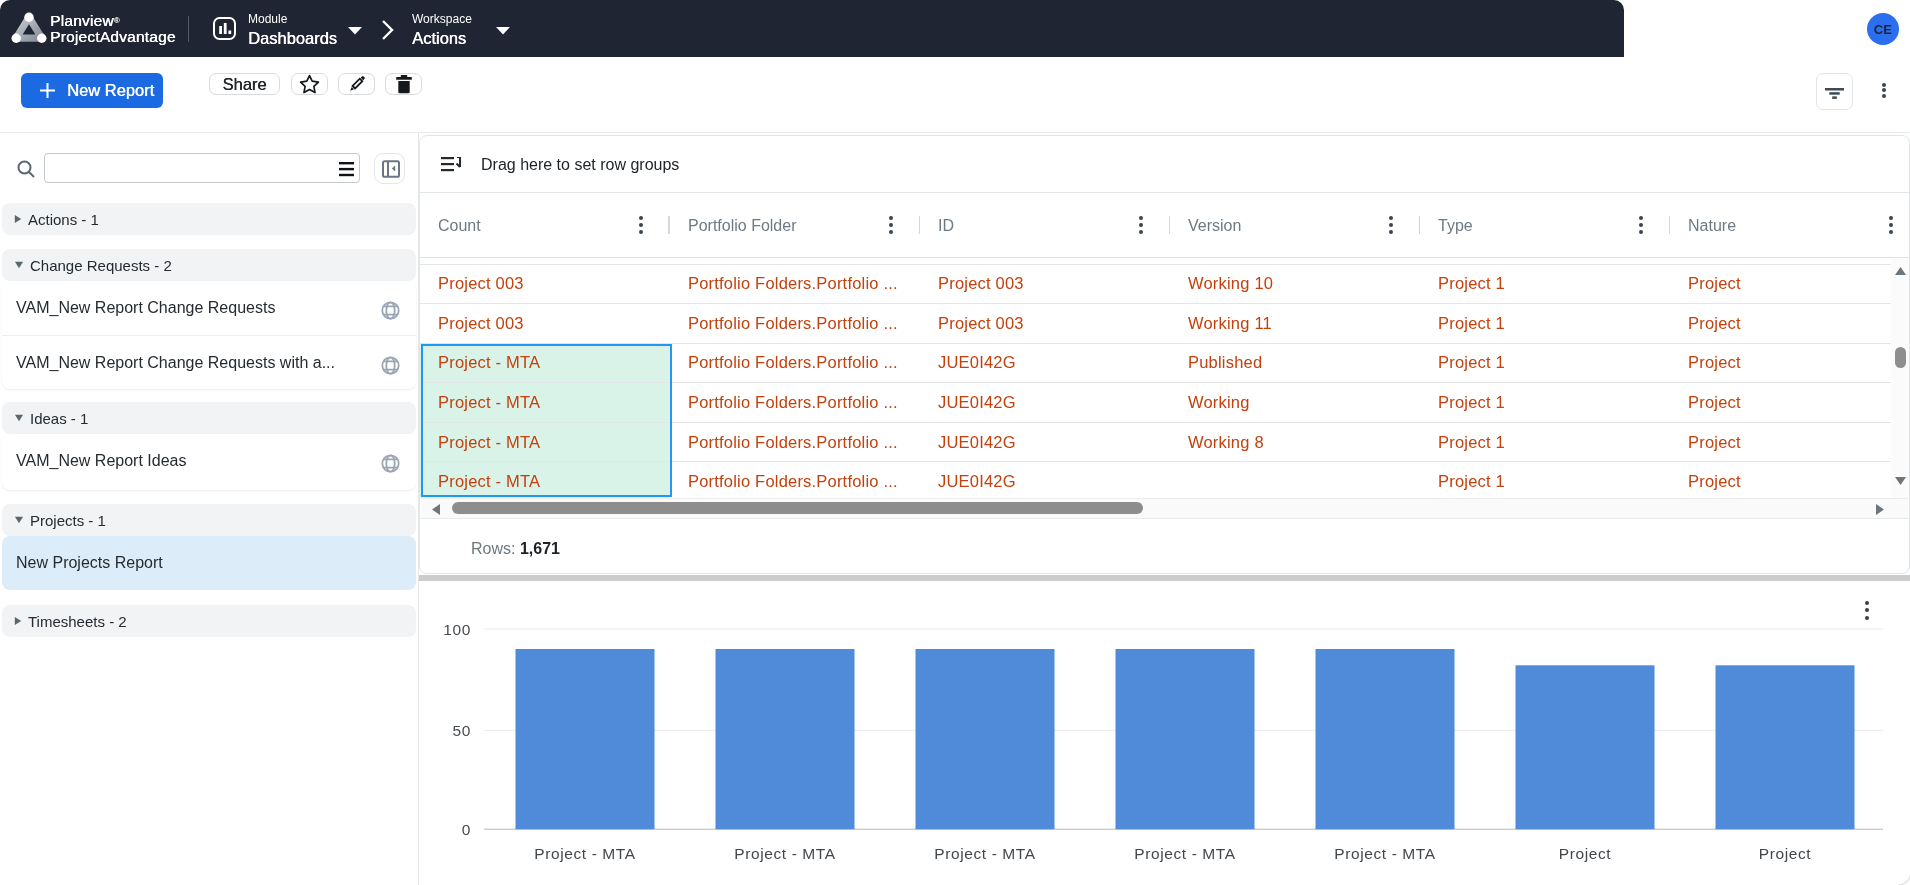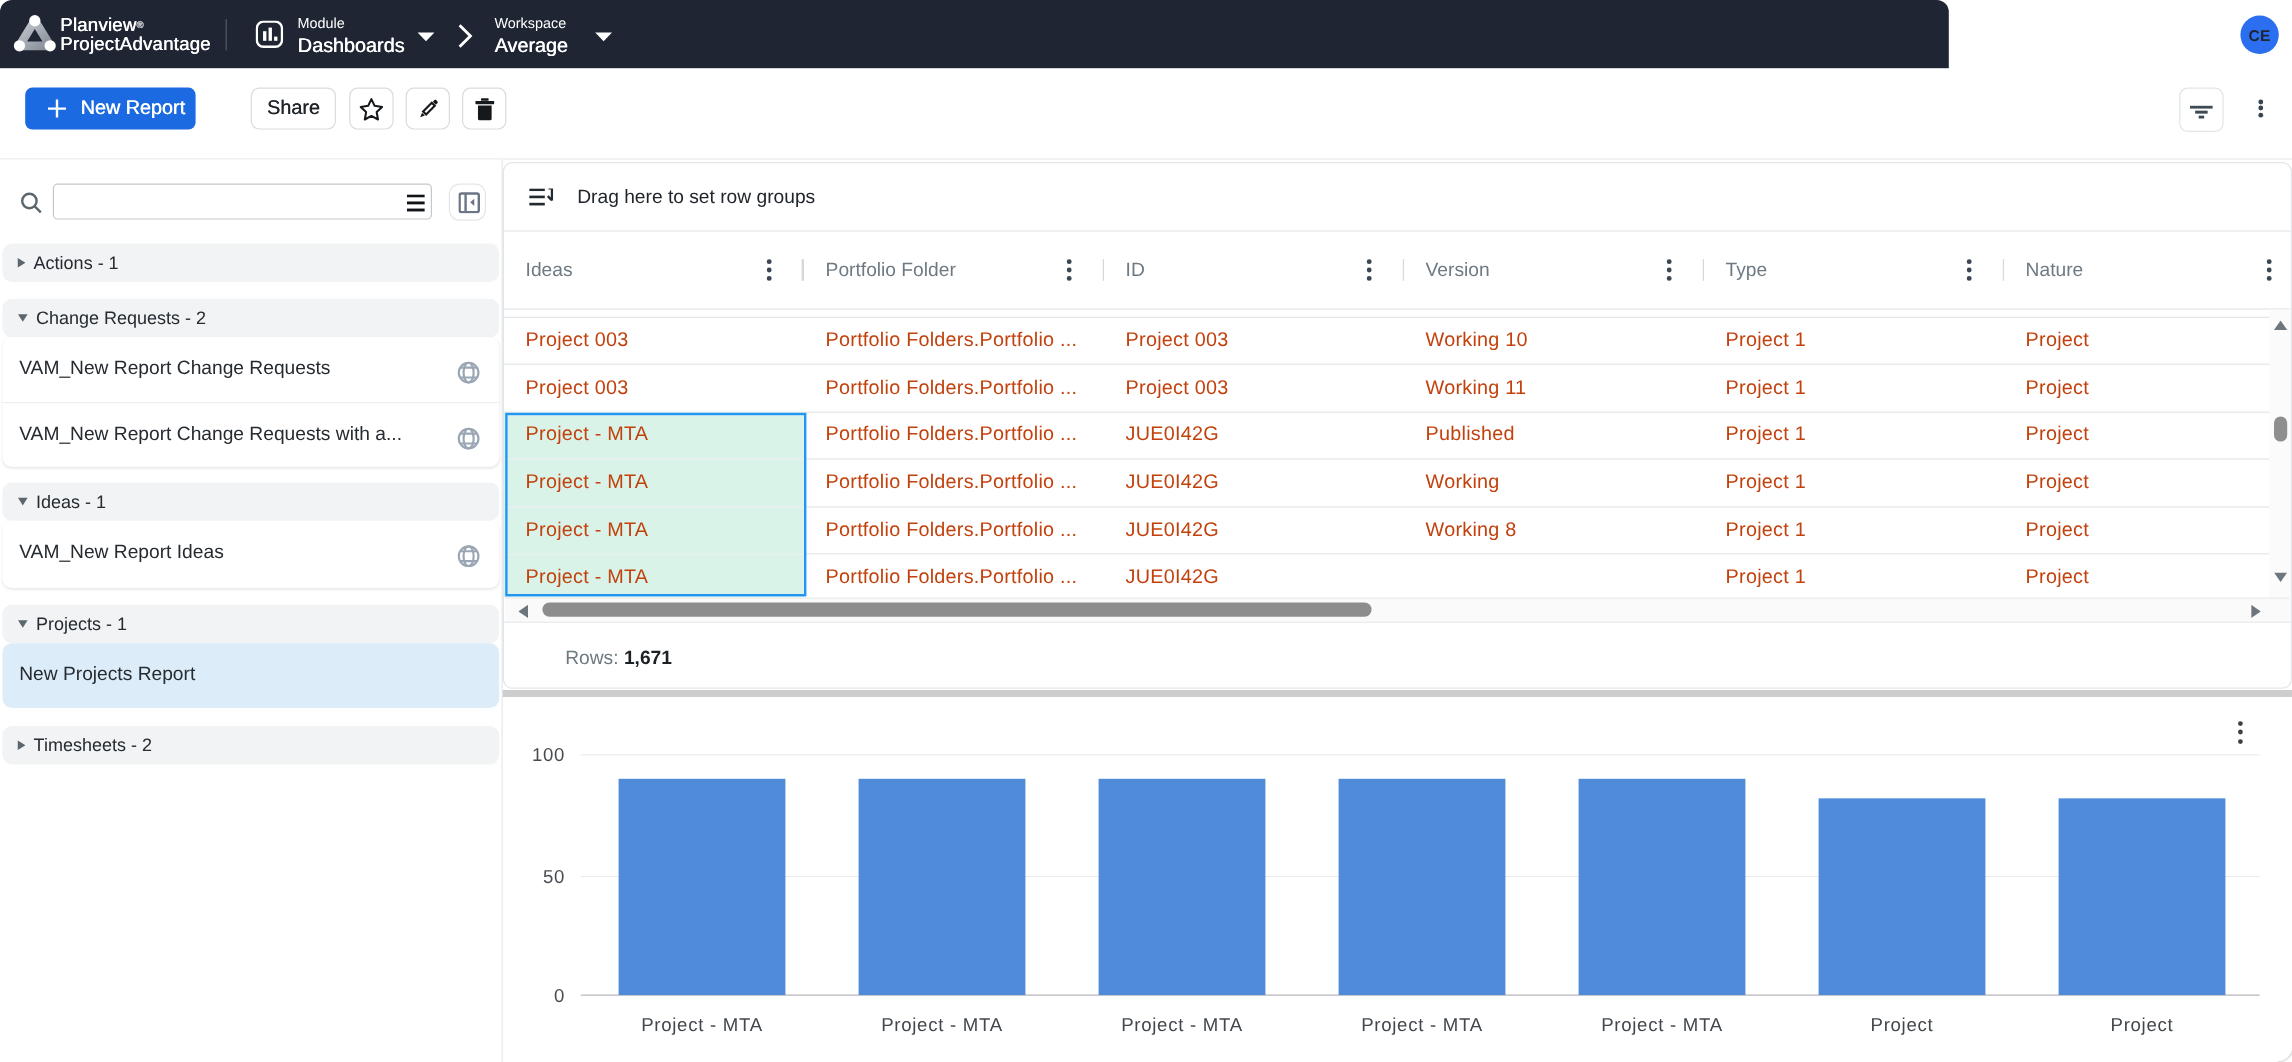--- a/index.html
+++ b/index.html
@@ -13,21 +13,21 @@
   border-radius:10px 10px 0 0; }
 #nav .sep { left:188px; top:16px; width:1px; height:26px; background:#525a68; }
 .navsmall { font-size:12px; color:#fff; line-height:12px; }
 .navbig { font-size:16.5px; color:#fff; line-height:17px; text-shadow:0.4px 0 0 #fff; }
 #logotext { left:50px; top:13px; color:#fff; font-size:15.5px; line-height:16px; letter-spacing:.2px; text-shadow:0.4px 0 0 #fff; }
 
 #toolbar { left:0; top:57px; width:1910px; height:76px; background:#fff;
   border-bottom:1px solid #e8eaeb; }
 #btn-new { left:21px; top:16px; width:142px; height:35px; background:#1b6ae2;
   border-radius:6px; color:#fff; font-size:16.5px; display:flex; align-items:center; text-shadow:0.4px 0 0 #fff; }
-.wbtn { top:16px; height:35px; background:#fff; border:1px solid #d9dcde;
+.wbtn { top:16px; height:22px; background:#fff; border:1px solid #d9dcde;
   border-radius:7px; display:flex; align-items:center; justify-content:center; }
 #btn-share { left:209px; width:71px; font-size:16.5px; color:#21262b; text-shadow:0.3px 0 0 #21262b; }
 #btn-star { left:291px; width:37px; }
 #btn-pencil { left:338px; width:37px; }
 #btn-trash { left:385px; width:37px; }
 #btn-filter { left:1816px; width:37px; height:37px; border-color:#e2e5e7; }
 #toolbar .kebab i { width:4px; height:4px; margin-bottom:1.3px; background:#36454f; }
 #chart .kebab i { width:4px; height:4px; margin-bottom:3.4px; }
 
 #sidebar { left:0; top:133px; width:419px; height:752px; background:#fff;
@@ -105,21 +105,21 @@
     </svg>
     <div class="abs navsmall" style="left:248px;top:13px">Module</div>
     <div class="abs navbig" style="left:248px;top:30px">Dashboards</div>
     <svg class="abs" style="left:347px;top:26px" width="16" height="9" viewBox="0 0 16 9">
         <path d="M1 1 L8 8.4 L15 1 Z" fill="#fff"></path>
       </svg>
     <svg class="abs" style="left:380px;top:19px" width="14" height="22" viewBox="0 0 14 22">
         <path d="M3 2 L12 11 L3 20" fill="none" stroke="#fff" stroke-width="2.4"></path>
       </svg>
     <div class="abs navsmall" style="left:412px;top:13px">Workspace</div>
-    <div class="abs navbig" style="left:412px;top:30px">Average</div>
+    <div class="abs navbig" style="left:412px;top:30px">Actions</div>
     <svg class="abs" style="left:495px;top:26px" width="16" height="9" viewBox="0 0 16 9">
         <path d="M1 1 L8 8.4 L15 1 Z" fill="#fff"></path>
       </svg>
 
     <svg class="abs" style="left:1646px;top:18px" width="23" height="23" viewBox="0 0 23 23">
       <circle cx="9.5" cy="9.5" r="6.6" fill="none" stroke="#fff" stroke-width="2"></circle>
       <path d="M14.5 14.5 L20 20" stroke="#fff" stroke-width="2"></path>
     </svg>
     <svg class="abs" style="left:1703px;top:17px" width="25" height="23" viewBox="0 0 25 23">
       <path d="M12.5 4.2 C11.3 2.6 9.2 2 7 2 L4.2 2 C3.3 2 2.6 2.7 2.6 3.6 L2.6 16.8 C2.6 17.7 3.3 18.4 4.2 18.4 L7.8 18.4 C9.7 18.4 11.5 19 12.5 20.6 C13.5 19 15.3 18.4 17.2 18.4 L20.8 18.4 C21.7 18.4 22.4 17.7 22.4 16.8 L22.4 3.6 C22.4 2.7 21.7 2 20.8 2 L18 2 C15.8 2 13.7 2.6 12.5 4.2 Z" fill="none" stroke="#fff" stroke-width="2"></path>
@@ -266,21 +266,21 @@
     <div id="dragbar" class="abs">
       <svg class="abs" style="left:21px;top:21px" width="20" height="15" viewBox="0 0 20 15">
         <rect x="0" y="0" width="13" height="2.2" fill="#232a30"></rect>
         <rect x="0" y="6" width="13" height="2.2" fill="#232a30"></rect>
         <rect x="0" y="12" width="13" height="2.2" fill="#232a30"></rect>
         <path d="M16 0 L19 0 L19 10 M19 10 L15.5 6.5 M19 10 L19 6" fill="none" stroke="#232a30" stroke-width="2"></path>
       </svg>
       <div class="txt">Drag here to set row groups</div>
     </div>
     <div id="ghead" class="abs">
-      <div class="hcell" style="left:0">Ideas</div>
+      <div class="hcell" style="left:0">Count</div>
       <div class="hcell" style="left:250px">Portfolio Folder</div>
       <div class="hcell" style="left:500px">ID</div>
       <div class="hcell" style="left:750px">Version</div>
       <div class="hcell" style="left:1000px">Type</div>
       <div class="hcell" style="left:1250px">Nature</div>
       <div class="kebab" style="left:219px;top:23px">
           <i></i>
           <i></i>
           <i></i>
         </div>

